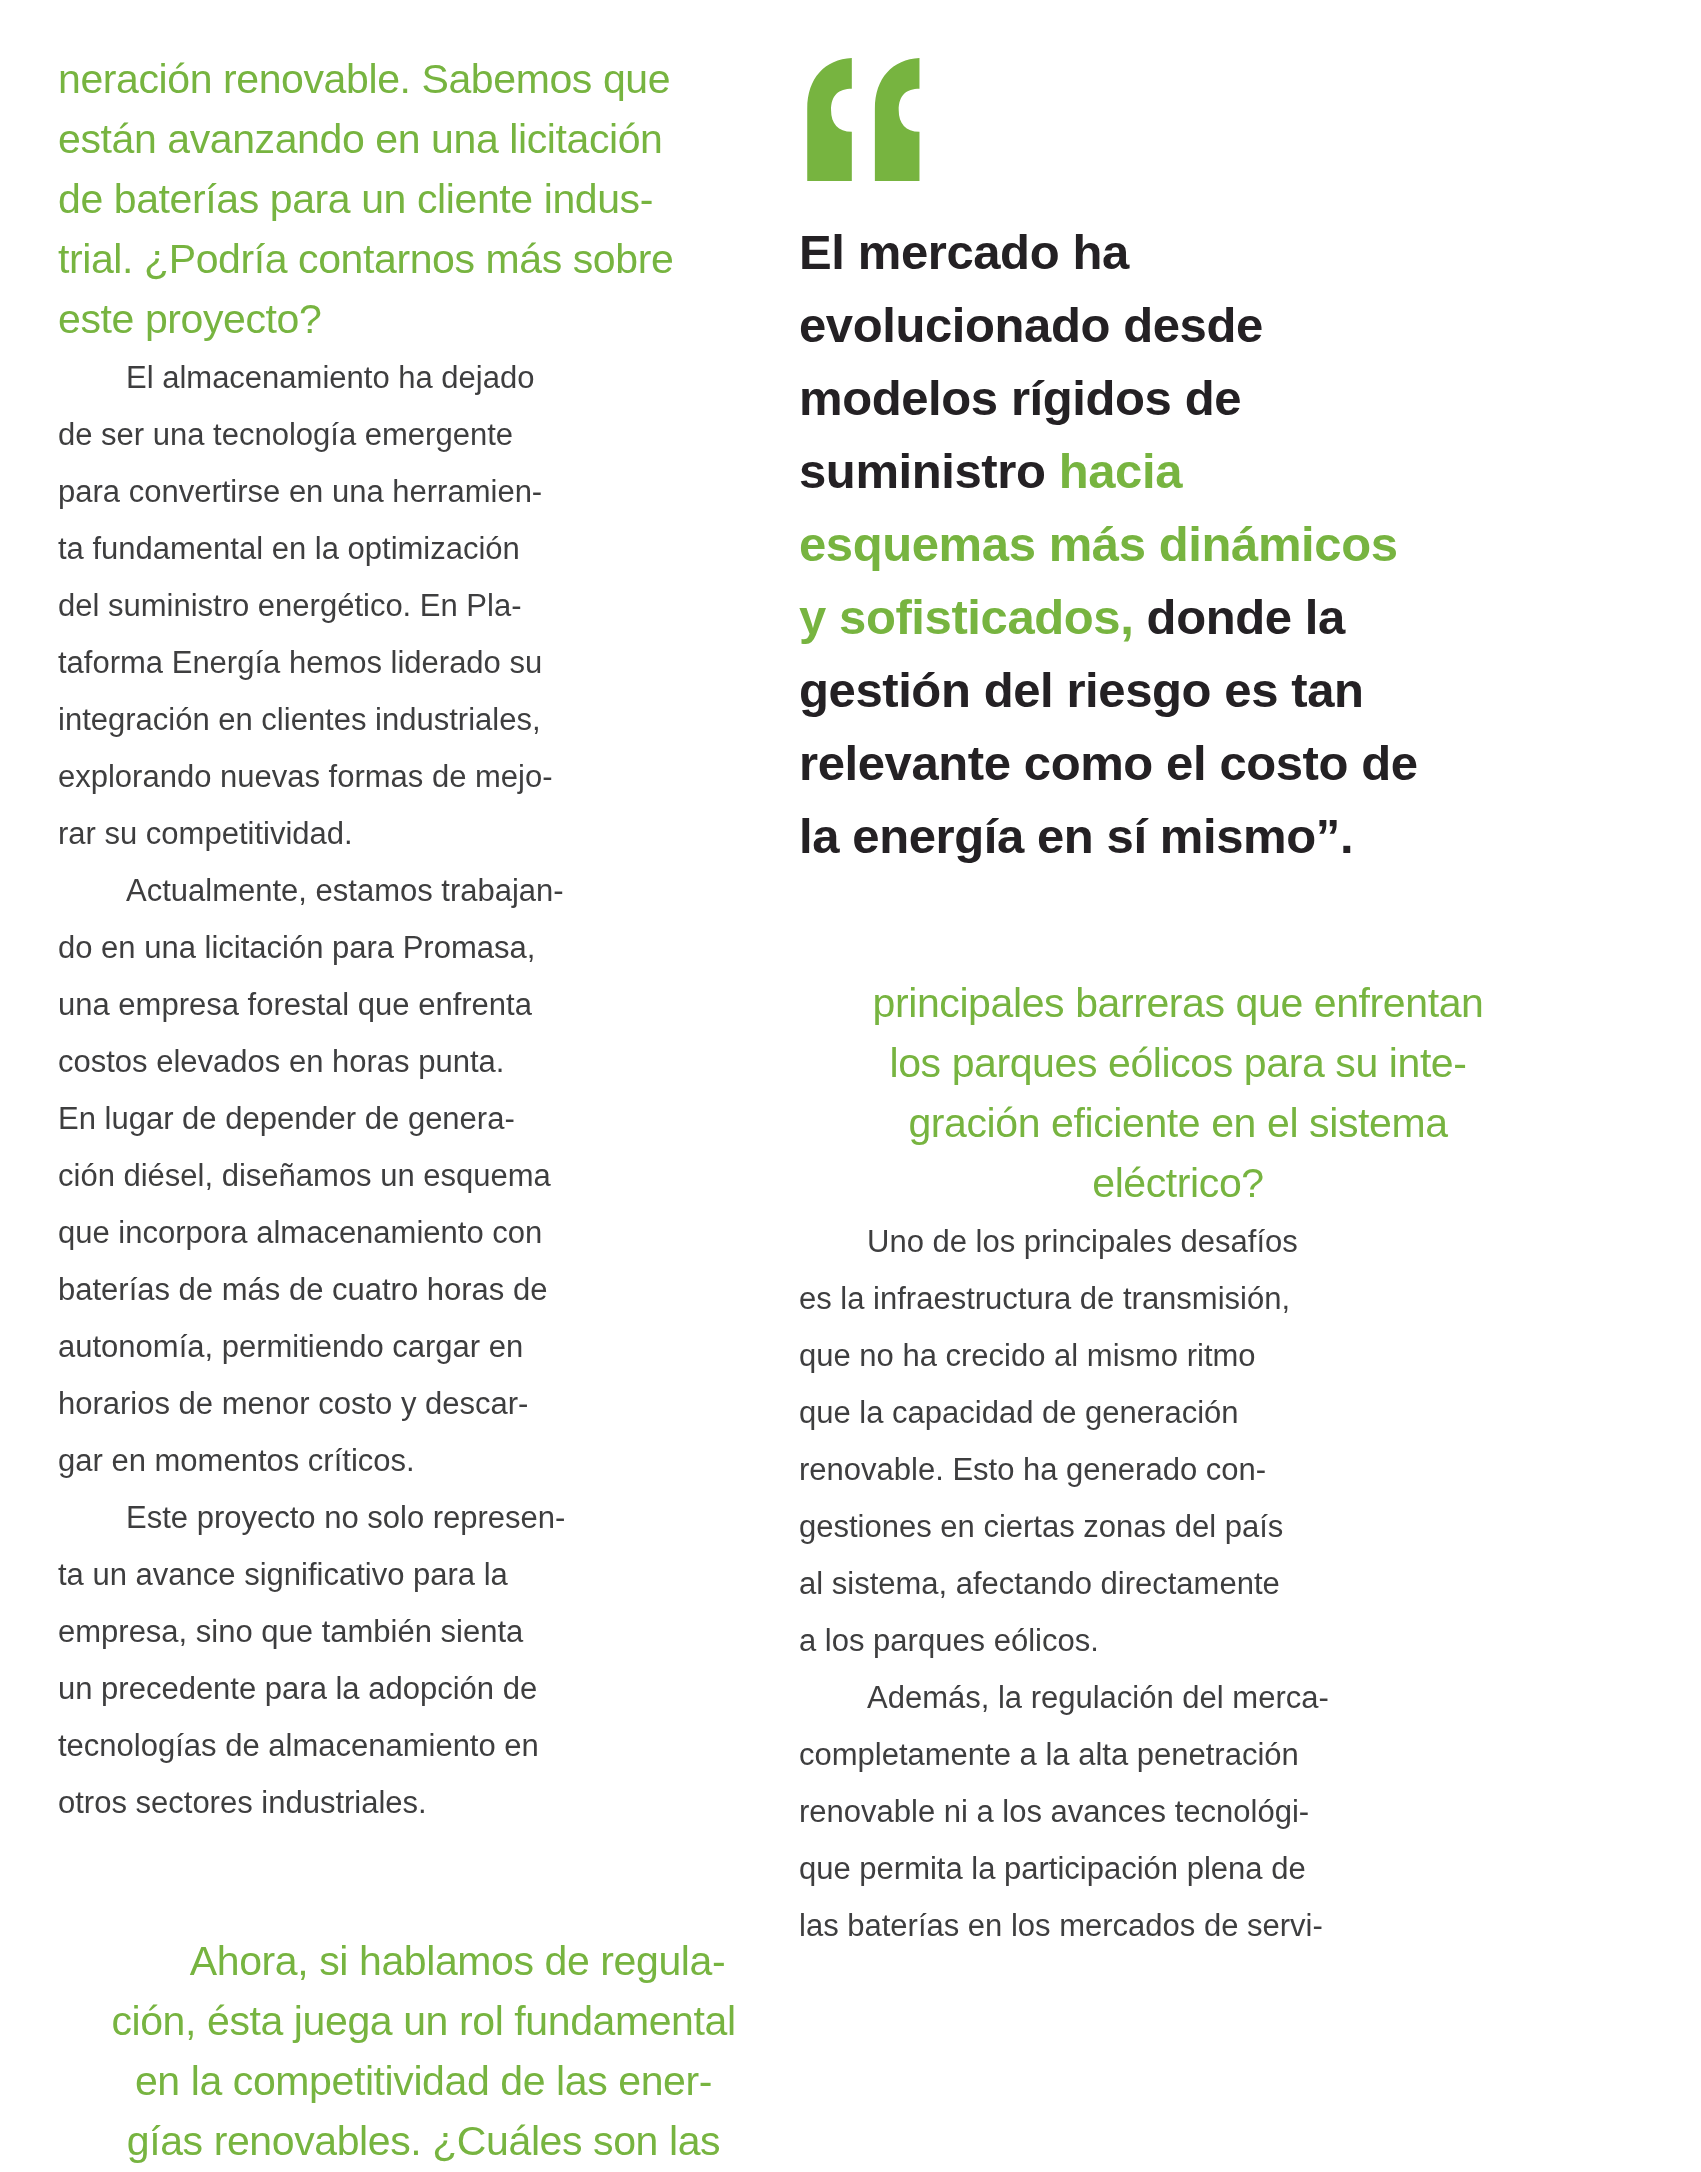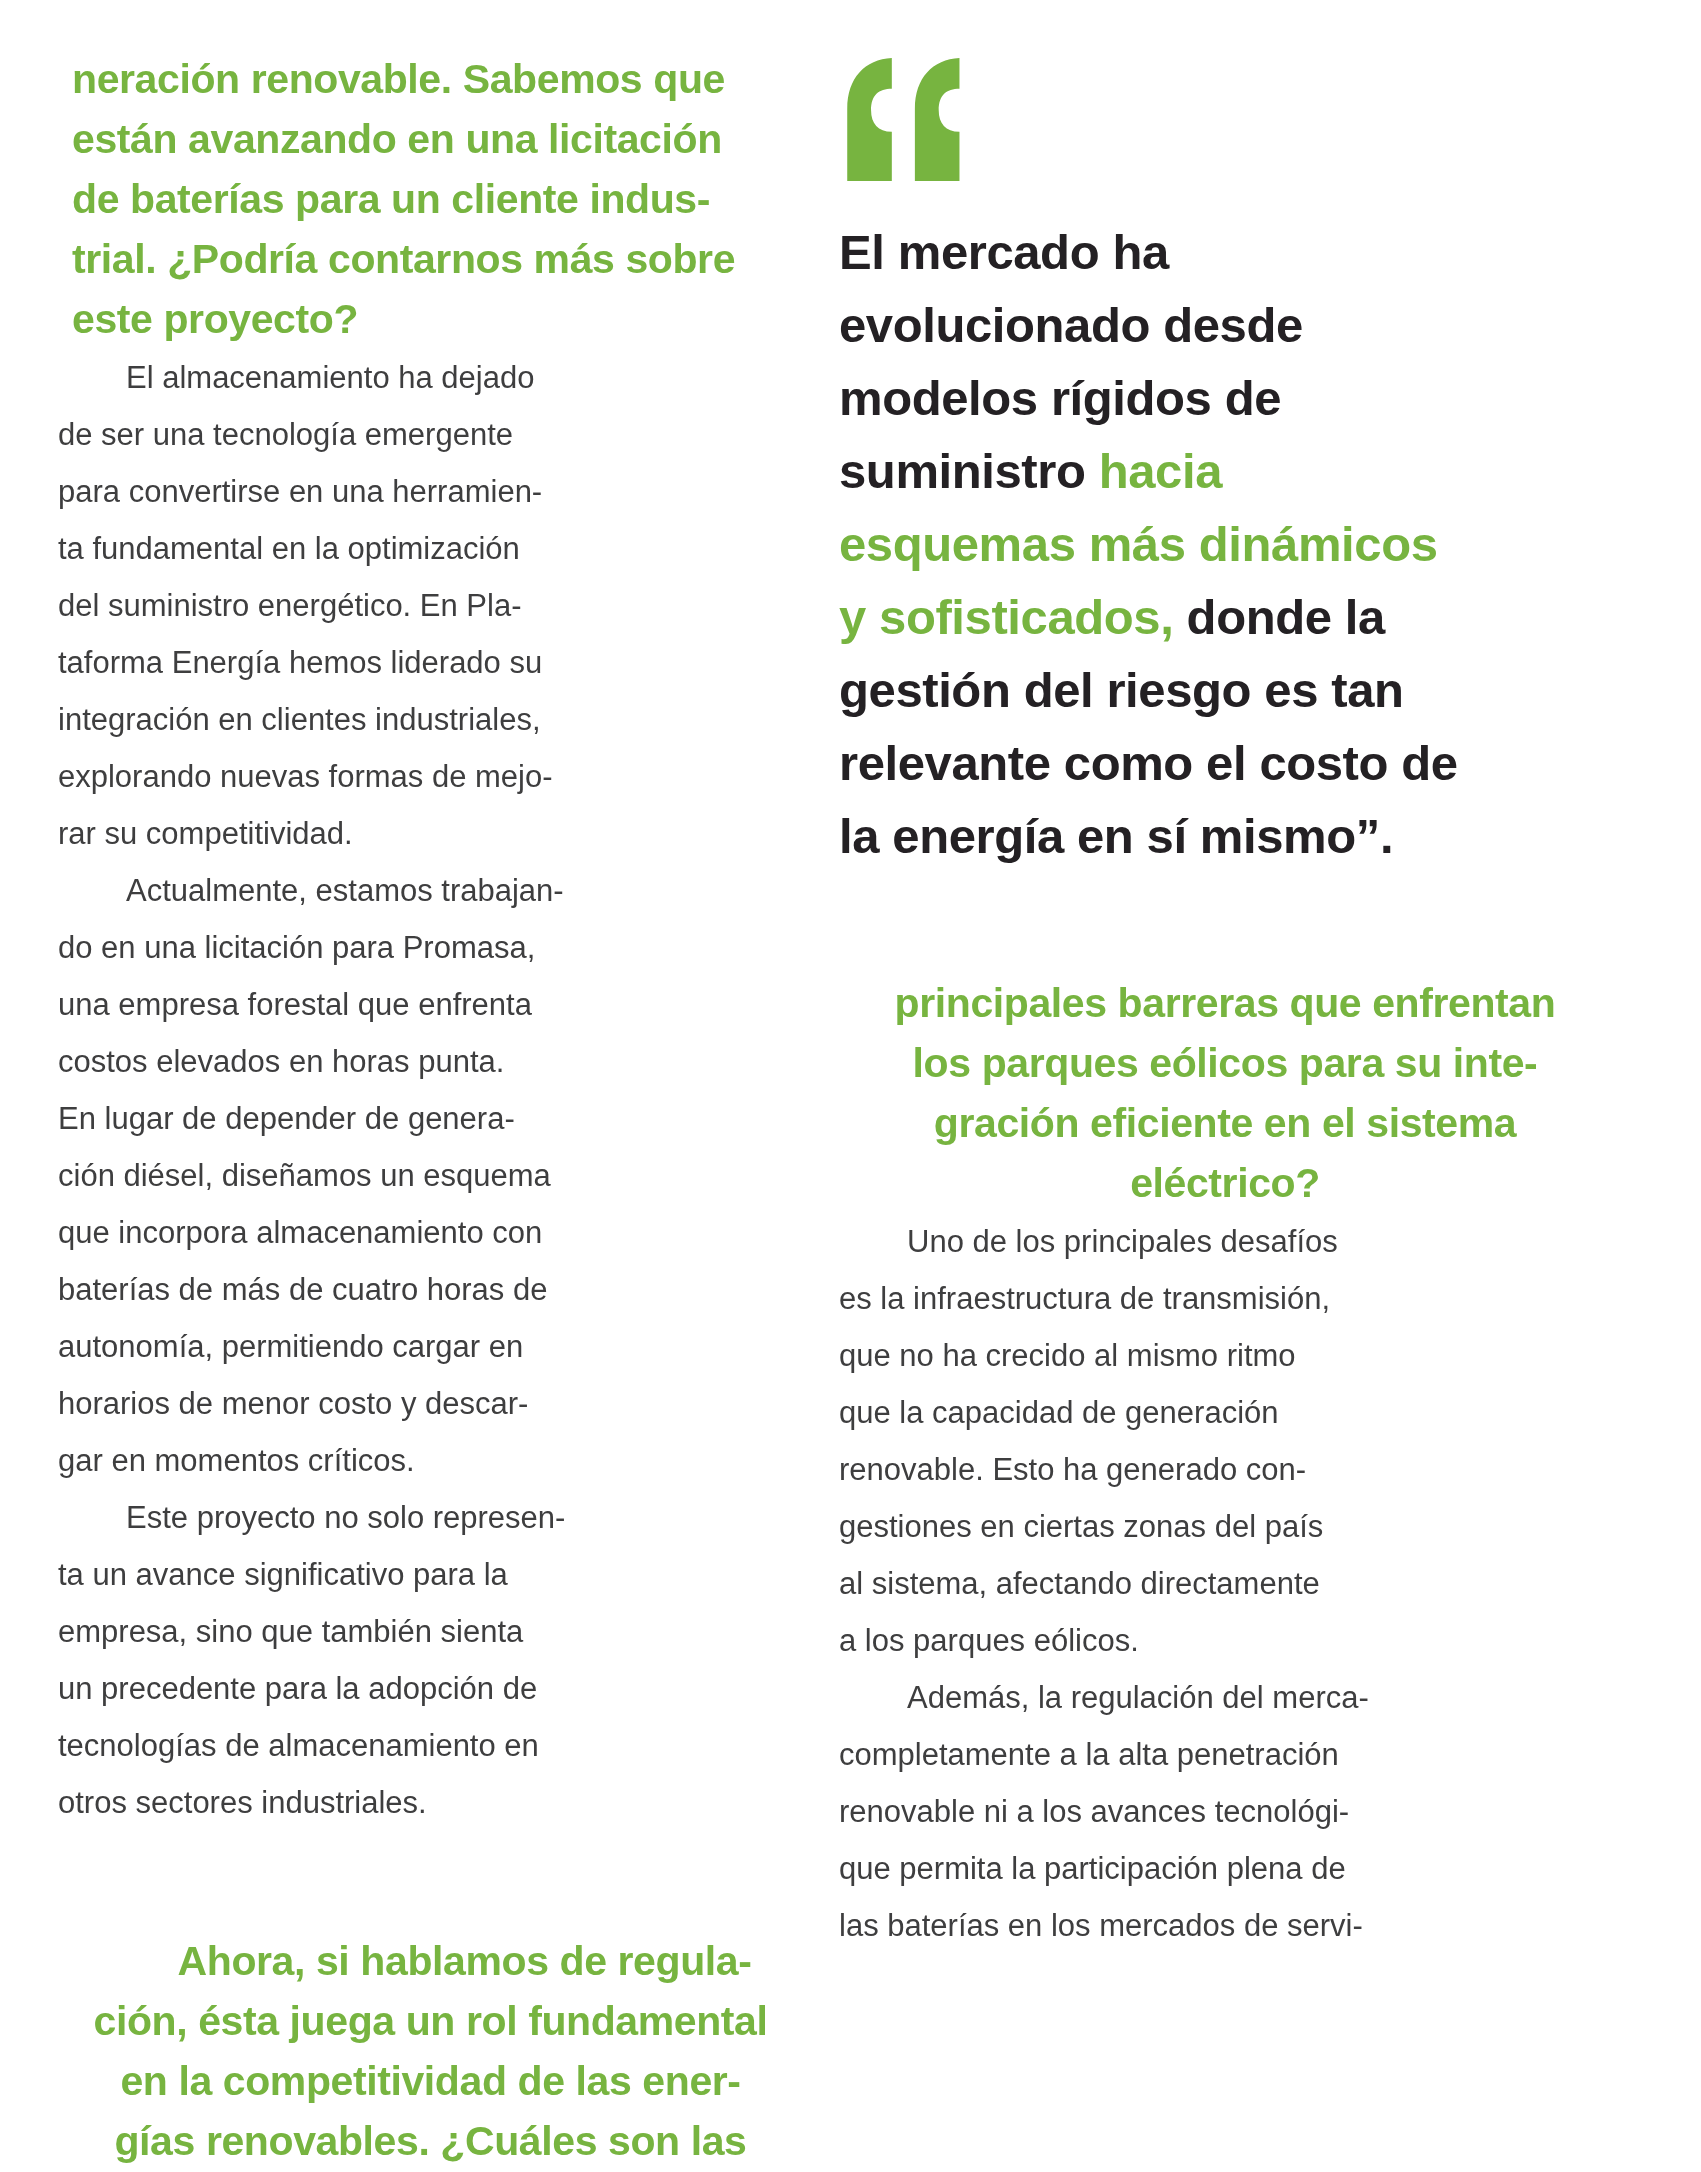--- a/index.html
+++ b/index.html
@@ -5,32 +5,31 @@
   html,body { margin:0; padding:0; background:#ffffff; }
   .page {
     position:relative;
     width:1701px; height:2172px;
     background:var(--bg,#ffffff);
     overflow:hidden;
     font-family:"Liberation Sans", sans-serif;
   }
   .col { position:absolute; top:0; }
   .col-left  { left:58px;  top:49px; width:731px; }
-  .col-right { left:839px; top:46px; width:758px; }
+  .col-right { left:799px; top:46px; width:758px; }
 
   .line { white-space:pre; }
 
   
   .green-heading .line {
-    font-weight:700;
+    font-weight:400;
     font-size:41px;
     line-height:60px;
     letter-spacing:-0.4px;
     color:var(--green,#77b440);
-    margin-left:14px;
   }
 
   
   .body-para .line {
     font-weight:400;
     font-size:31px;
     line-height:57px;
     color:var(--body-text,#3e3e3f);
   }
 

